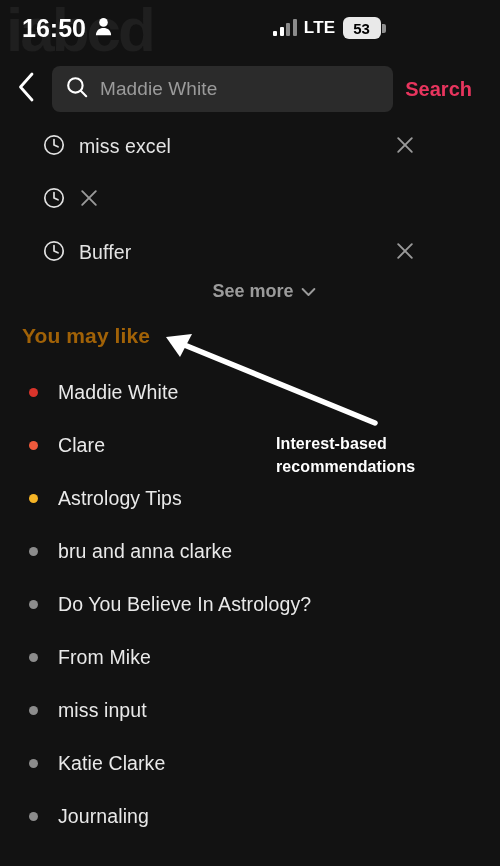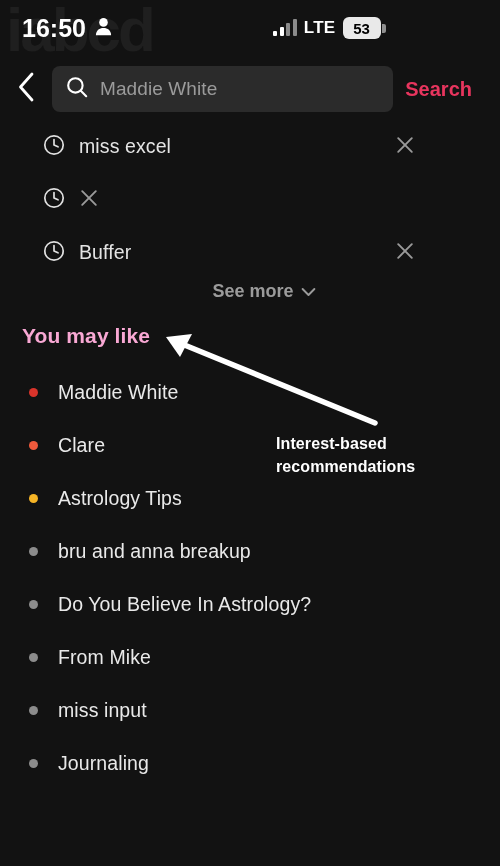--- a/index.html
+++ b/index.html
@@ -106,21 +106,21 @@
   .see-more-wrap {
     position:absolute; left:14px; top:281px; width:500px;
     display:flex; align-items:center; justify-content:center;
     gap:7px; cursor:pointer;
   }
   .see-more-label { color:#9b9b9b; font-size:18px; font-weight:700; }
 
   
   .section-title {
     position:absolute; left:22px; top:324px;
-    color:#f9a8d4; font-size:21px; font-weight:700;
+    color:#a16207; font-size:21px; font-weight:700;
     letter-spacing:0.1px;
   }
   .reco-list { position:absolute; left:0; top:366px; width:500px; }
   .reco-row {
     height:53px; display:flex; align-items:center;
     padding:0 20px; gap:20px; cursor:pointer;
   }
   .reco-dot {
     width:9px; height:9px; border-radius:50%;
     flex:0 0 auto; margin-left:9px;
@@ -247,33 +247,37 @@
       <div class="reco-row">
         <span class="reco-dot" style="background: rgb(239, 90, 60);"></span>
         <span class="reco-label">Clare</span>
       </div>
       <div class="reco-row">
         <span class="reco-dot" style="background: rgb(245, 180, 38);"></span>
         <span class="reco-label">Astrology Tips</span>
       </div>
       <div class="reco-row">
         <span class="reco-dot" style="background: rgb(140, 140, 140);"></span>
-        <span class="reco-label">bru and anna breakup</span>
+        <span class="reco-label">bru and anna clarke</span>
       </div>
       <div class="reco-row">
         <span class="reco-dot" style="background: rgb(140, 140, 140);"></span>
         <span class="reco-label">Do You Believe In Astrology?</span>
       </div>
       <div class="reco-row">
         <span class="reco-dot" style="background: rgb(140, 140, 140);"></span>
         <span class="reco-label">From Mike</span>
       </div>
       <div class="reco-row">
         <span class="reco-dot" style="background: rgb(140, 140, 140);"></span>
         <span class="reco-label">miss input</span>
+      </div>
+      <div class="reco-row">
+        <span class="reco-dot" style="background: rgb(140, 140, 140);"></span>
+        <span class="reco-label">Katie Clarke</span>
       </div>
       <div class="reco-row">
         <span class="reco-dot" style="background: rgb(140, 140, 140);"></span>
         <span class="reco-label">Journaling</span>
       </div>
     </div>
 
   <svg class="annot-arrow" viewBox="0 0 500 866">
     <g>
       <path d="M375 423 L182 344" stroke="#ffffff" stroke-width="5.5" stroke-linecap="round"></path>

